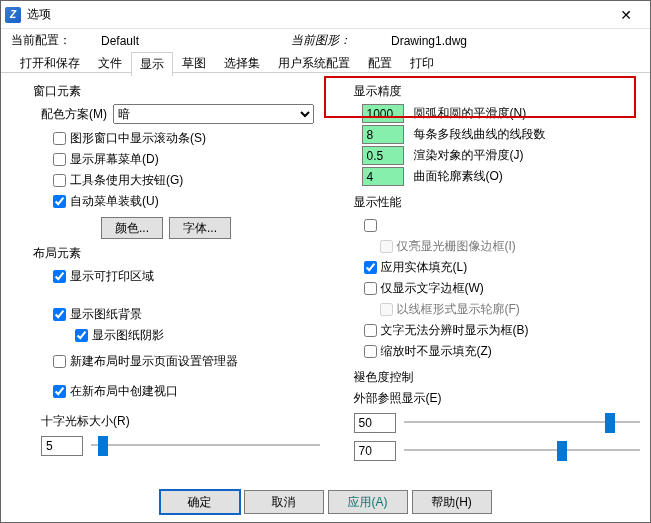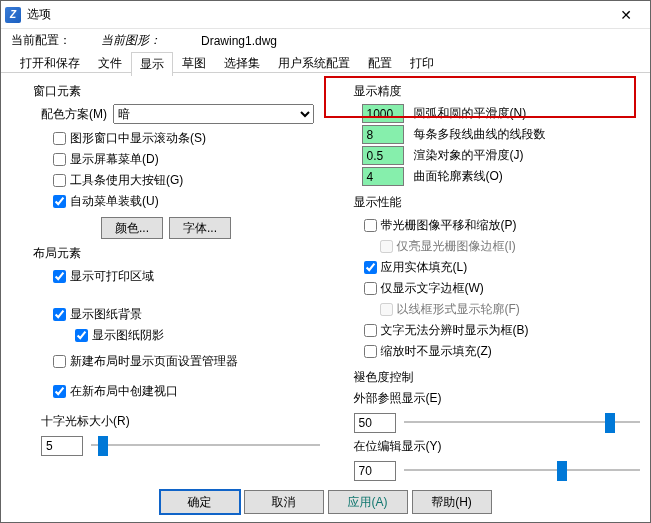--- a/index.html
+++ b/index.html
@@ -146,20 +146,21 @@
 
 <div class="titlebar">
   <div class="titlebar-icon">Z</div>
   <div class="titlebar-title">选项</div>
   <div class="titlebar-spacer"></div>
   <div class="close-x">✕</div>
 </div>
 
 <div class="inforow">
   <div class="lbl">当前配置：</div>
+  <div class="val">Default</div>
   <div class="lbl" style="width:100px;font-style:italic;">当前图形：</div>
   <div class="val">Drawing1.dwg</div>
 </div>
 
 <div class="tabs">
   <div class="tab">打开和保存</div>
   <div class="tab">文件</div>
   <div class="tab active">显示</div>
   <div class="tab">草图</div>
   <div class="tab">选择集</div>
@@ -253,21 +254,20 @@
         <span>渲染对象的平滑度(J)</span>
       </div>
     <div class="numrow">
         <div class="numbox">4</div>
         <span>曲面轮廓素线(O)</span>
       </div>
 
     <div class="group-title" style="margin-top:8px;">显示性能</div>
     <div class="row" style="margin-left:20px;">
         <input type="checkbox" class="chk" style="">
-        <span>带光栅图像平移和缩放(P)</span>
       </div>
     <div class="row" style="margin-left:36px;">
         <input type="checkbox" class="chk" disabled="" style="">
         <span class="disabled-text">仅亮显光栅图像边框(I)</span>
       </div>
     <div class="row" style="margin-left:20px;">
         <input type="checkbox" class="chk" checked="" style="">
         <span>应用实体填充(L)</span>
       </div>
     <div class="row" style="margin-left:20px;">
@@ -292,21 +292,20 @@
     <div class="slidergroup" style="margin-left:22px;">
       <div class="slidertitle">外部参照显示(E)</div>
       <div class="sliderrow">
         <div class="sliderbox">50</div>
         <div class="slidertrack">
           <div class="sliderthumb" style="left:85%"></div>
         </div>
       </div>
     </div>
     <div class="slidergroup" style="margin-left:22px;">
-      <div class="slidertitle">在位编辑显示(Y)</div>
       <div class="sliderrow">
         <div class="sliderbox">70</div>
         <div class="slidertrack">
           <div class="sliderthumb" style="left:65%"></div>
         </div>
       </div>
     </div>
   </div>
 </div>
 

